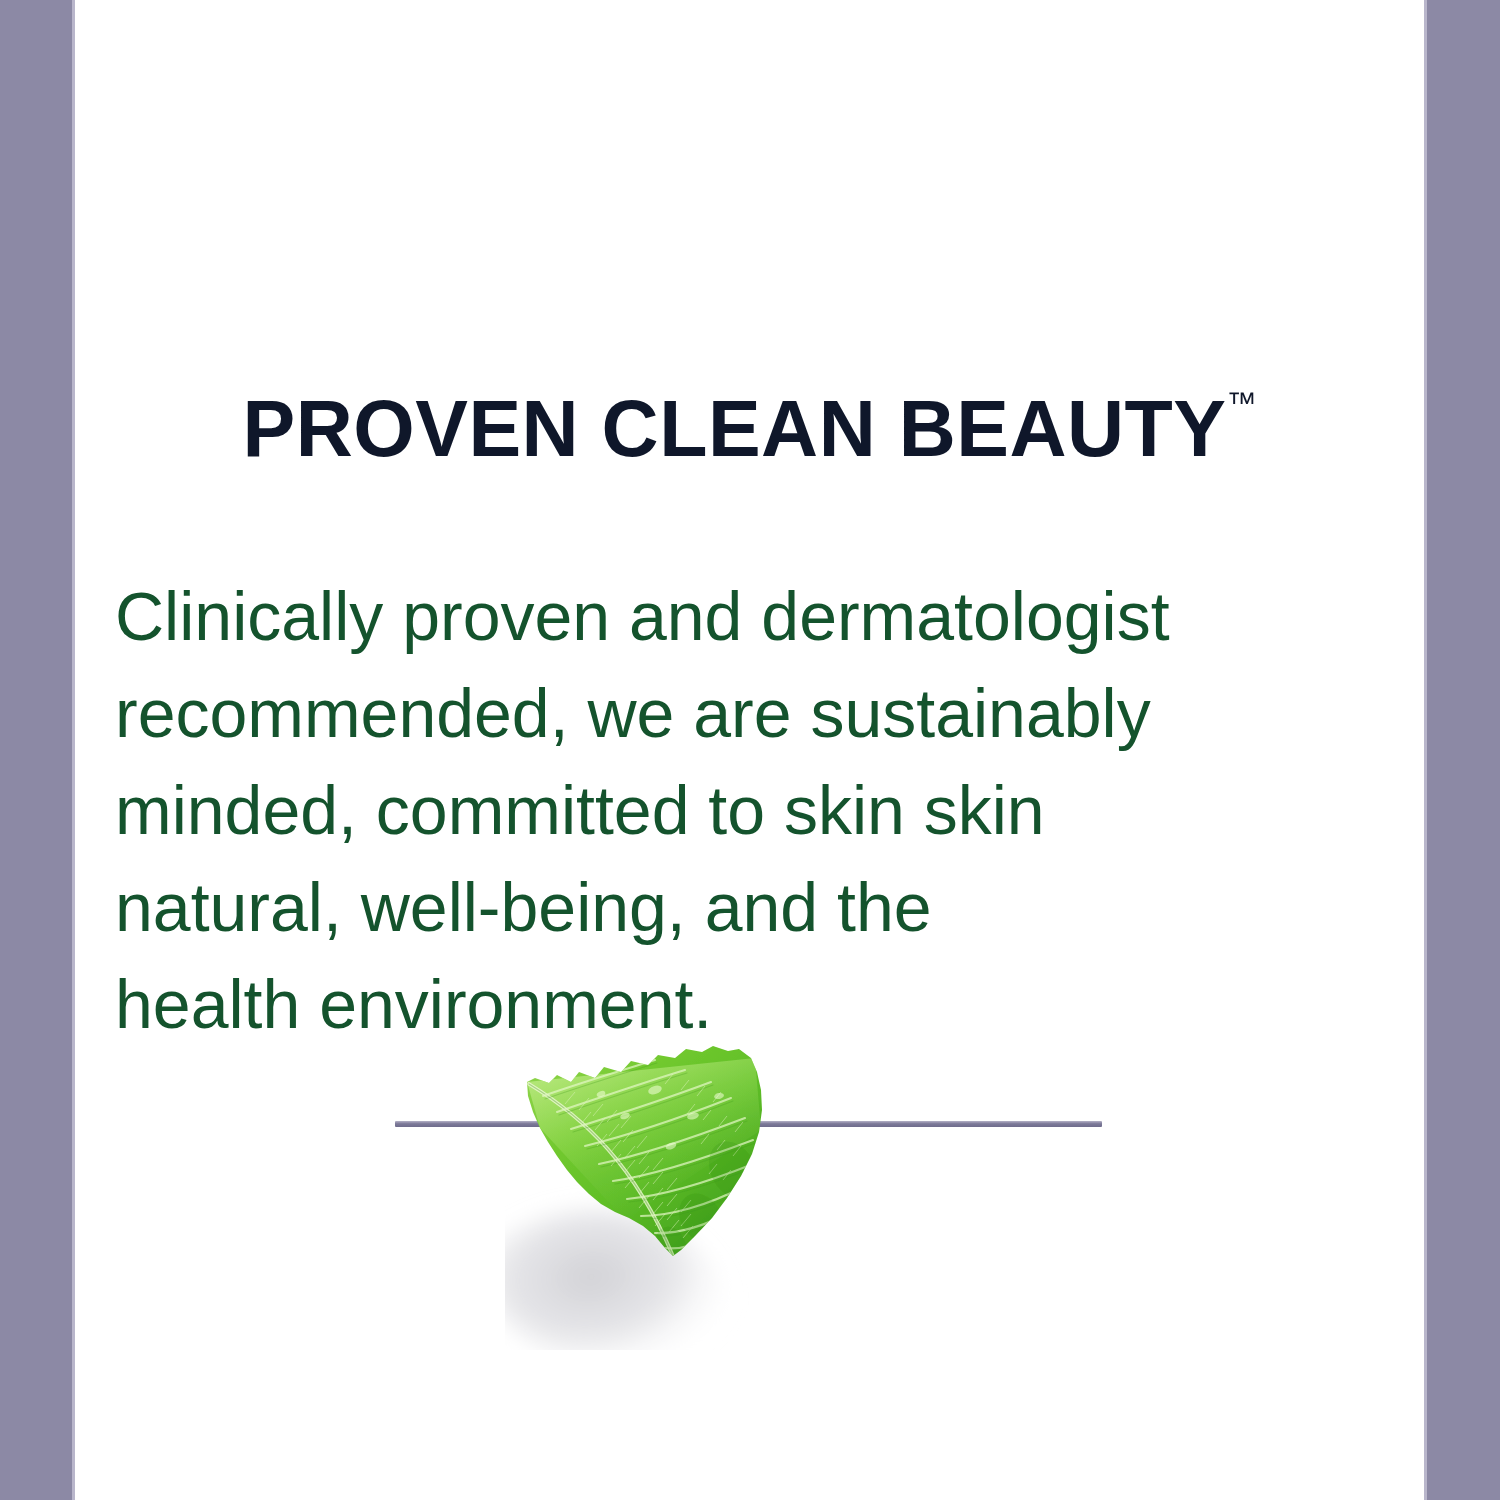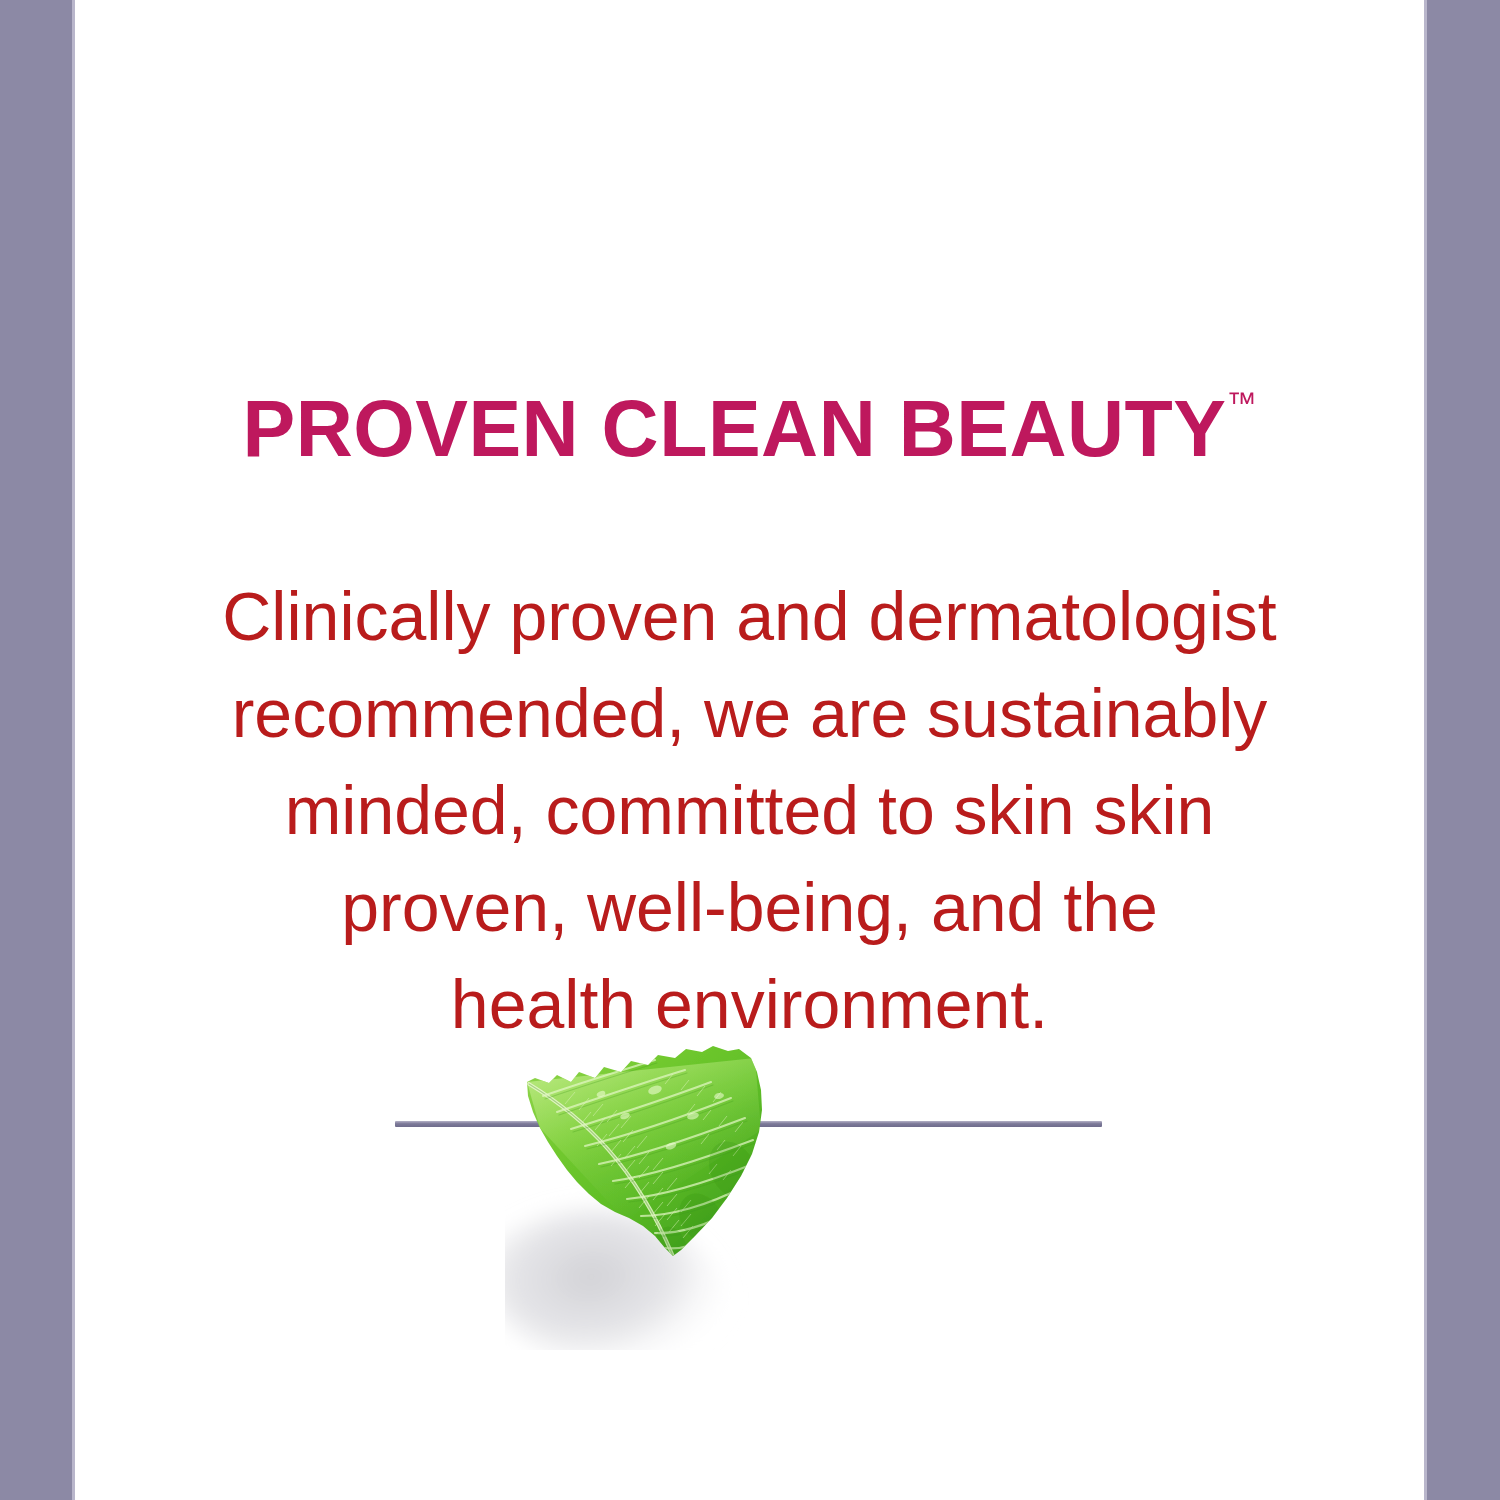--- a/index.html
+++ b/index.html
@@ -54,21 +54,21 @@
     background: #ffffff;
   }
 
   
   .headline {
     position: absolute;
     top: 336px;
     left: 0;
     right: 0;
     text-align: center;
-    color: #be185d;
+    color: #0f172a;
     font-size: 79px;
     font-weight: 700;
     letter-spacing: 0.5px;
     line-height: 1;
     white-space: nowrap;
   }
   .headline .tm {
     font-size: 30px;
     font-weight: 400;
     vertical-align: super;
@@ -76,22 +76,22 @@
     top: -16px;
     letter-spacing: 0;
   }
 
   
   .body-copy {
     position: absolute;
     top: 500px;
     left: 40px;
     right: 40px;
-    text-align: center;
-    color: #b91c1c;
+    text-align: left;
+    color: #14532d;
     font-size: 68px;
     font-weight: 300;
     line-height: 97px;
   }
   .body-line { display: block; white-space: nowrap; }
 
   
   .divider {
     position: absolute;
     top: 1121px;
@@ -122,21 +122,21 @@
   <div class="side-bar right"></div>
 
   <div class="content">
 
     <h1 class="headline"><span>PROVEN CLEAN BEAUTY</span><span class="tm">™</span></h1>
 
     <p class="body-copy">
       <span class="body-line">Clinically proven and dermatologist</span>
       <span class="body-line">recommended, we are sustainably</span>
       <span class="body-line">minded, committed to skin skin</span>
-      <span class="body-line">proven, well-being, and the</span>
+      <span class="body-line">natural, well-being, and the</span>
       <span class="body-line">health environment.</span>
     </p>
 
     <div class="divider"></div>
 
     <div class="leaf-wrap">
       <svg viewBox="0 0 340 330" xmlns="http://www.w3.org/2000/svg">
         <defs>
           <linearGradient id="leafGrad" x1="0.05" y1="0.1" x2="0.85" y2="0.95">
             <stop offset="0%" stop-color="#8ED44A"></stop>

